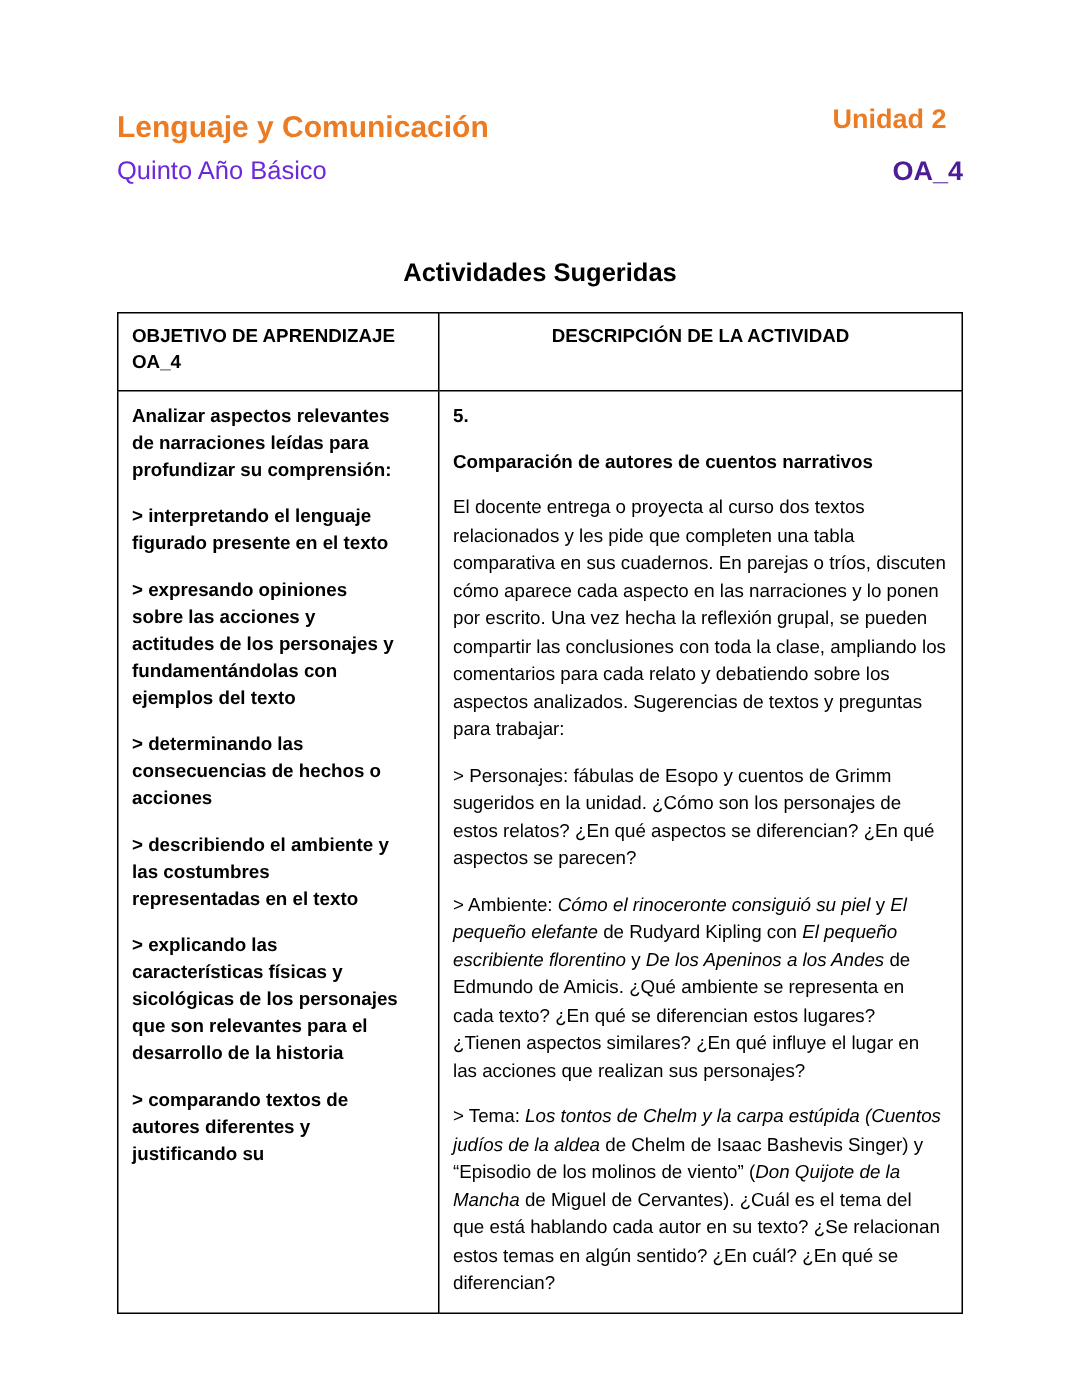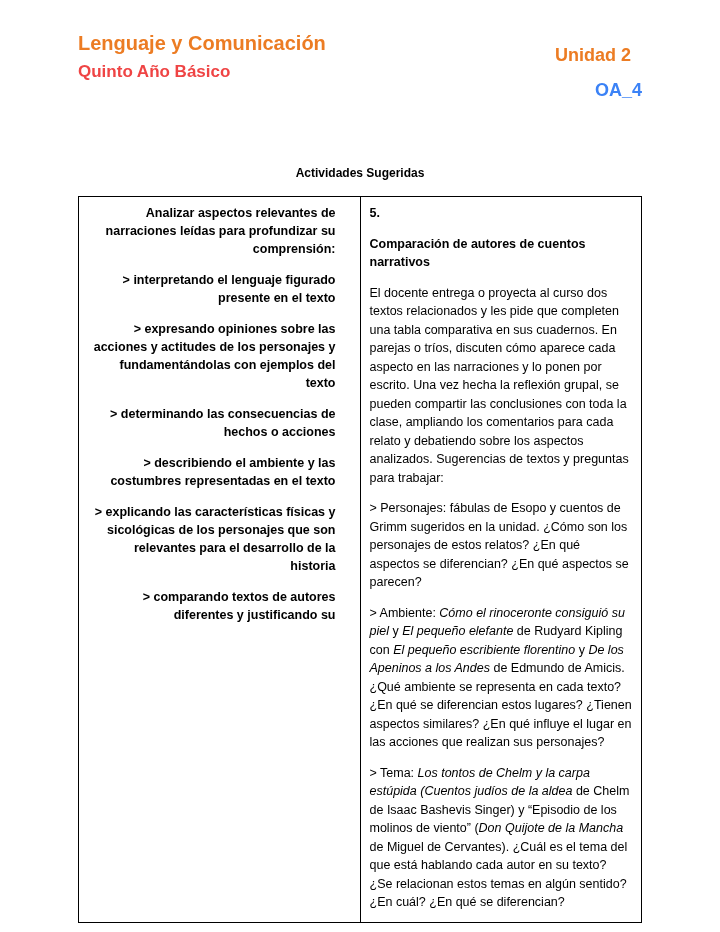--- a/index.html
+++ b/index.html
@@ -17,58 +17,58 @@
   .page {
     position: relative;
     width: 720px;
     height: 932px;
     box-sizing: border-box;
     padding: 0 78px;
   }
   .header {
     display: flex;
     justify-content: space-between;
-    align-items: flex-start;
-    padding-top: 30px;
+    align-items: flex-end;
+    padding-top: 54px;
   }
   .header-left { text-align: left; }
   .header-right { text-align: right; padding-top: 2px; }
   .subject {
     color: #ec7c23;
     font-size: 20px;
     font-weight: bold;
     line-height: 26px;
     margin: 0;
   }
   .grade {
-    color: #ef4444;
+    color: #6d28d9;
     font-size: 17px;
-    font-weight: bold;
+    font-weight: normal;
     line-height: 24px;
     margin: 4px 0 0 0;
   }
   .unit {
     color: #ec7c23;
     font-size: 18px;
     font-weight: bold;
     line-height: 24px;
     margin: 11px;
   }
   .oa {
-    color: #3b82f6;
+    color: #4c1d95;
     font-size: 18px;
     font-weight: bold;
     line-height: 24px;
     margin: 6px 0 0 0;
   }
   .doc-title {
     text-align: center;
-    font-size: 12px;
+    font-size: 17px;
     font-weight: bold;
-    margin-top: 64px;
+    margin-top: 46px;
     margin-bottom: 16px;
   }
   table.activity {
     width: 100%;
     border-collapse: collapse;
     table-layout: fixed;
   }
   table.activity td, table.activity th {
     border: 1px solid #000000;
     vertical-align: top;
@@ -85,21 +85,20 @@
   th.head.center {
     text-align: center;
   }
   .obj-cell {
     font-size: 12.5px;
     font-weight: bold;
     line-height: 18px;
   }
   .obj-cell p {
     margin: 0 15px 13px 0;
-    text-align: right;
   }
   .obj-cell p:last-child { margin-bottom: 0; }
   .desc-cell {
     font-size: 12.5px;
     line-height: 18.5px;
   }
   .desc-cell p { margin: 0 0 12px 0; }
   .desc-cell p:last-child { margin-bottom: 0; }
   .desc-num { font-weight: bold; margin-bottom: 12px; }
   .desc-sub { font-weight: bold; margin-bottom: 12px; }
@@ -118,20 +117,24 @@
     <div class="header-right">
       <p class="unit">Unidad 2</p>
       <p class="oa">OA_4</p>
     </div>
   </div>
 
   <div class="doc-title">Actividades Sugeridas</div>
 
   <table class="activity">
     <tbody>
+        <tr>
+      <th class="head col-obj">OBJETIVO DE APRENDIZAJE OA_4</th>
+      <th class="head center">DESCRIPCIÓN DE LA ACTIVIDAD</th>
+    </tr>
     <tr>
       <td class="obj-cell">
         <p>Analizar aspectos relevantes de narraciones leídas para profundizar su comprensión:</p>
         <p>&gt; interpretando el lenguaje figurado presente en el texto</p>
         <p>&gt; expresando opiniones sobre las acciones y actitudes de los personajes y fundamentándolas con ejemplos del texto</p>
         <p>&gt; determinando las consecuencias de hechos o acciones</p>
         <p>&gt; describiendo el ambiente y las costumbres representadas en el texto</p>
         <p>&gt; explicando las características físicas y sicológicas de los personajes que son relevantes para el desarrollo de la historia</p>
         <p>&gt; comparando textos de autores diferentes y justificando su</p>
       </td>

